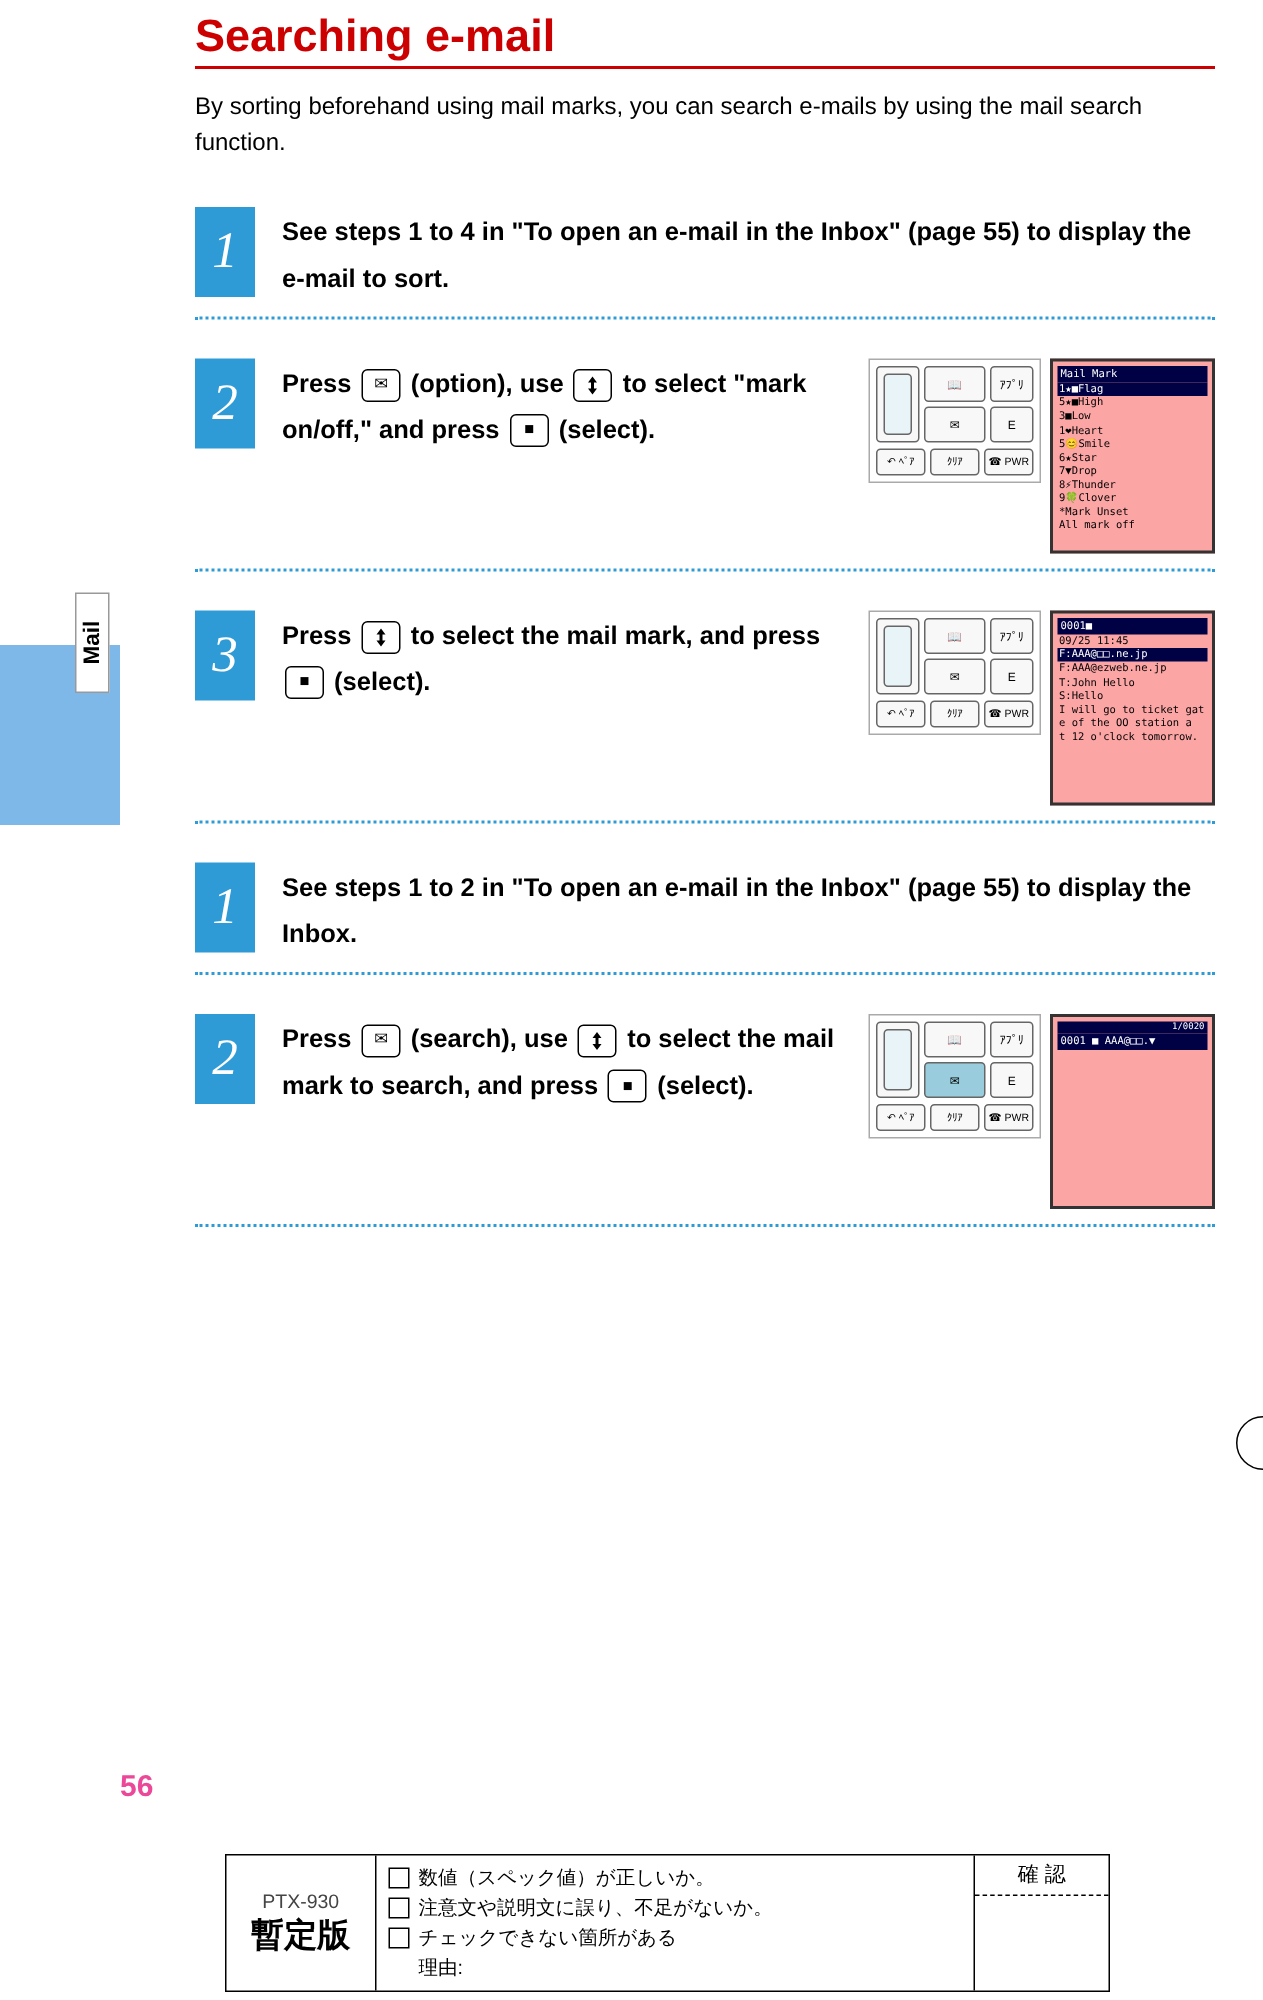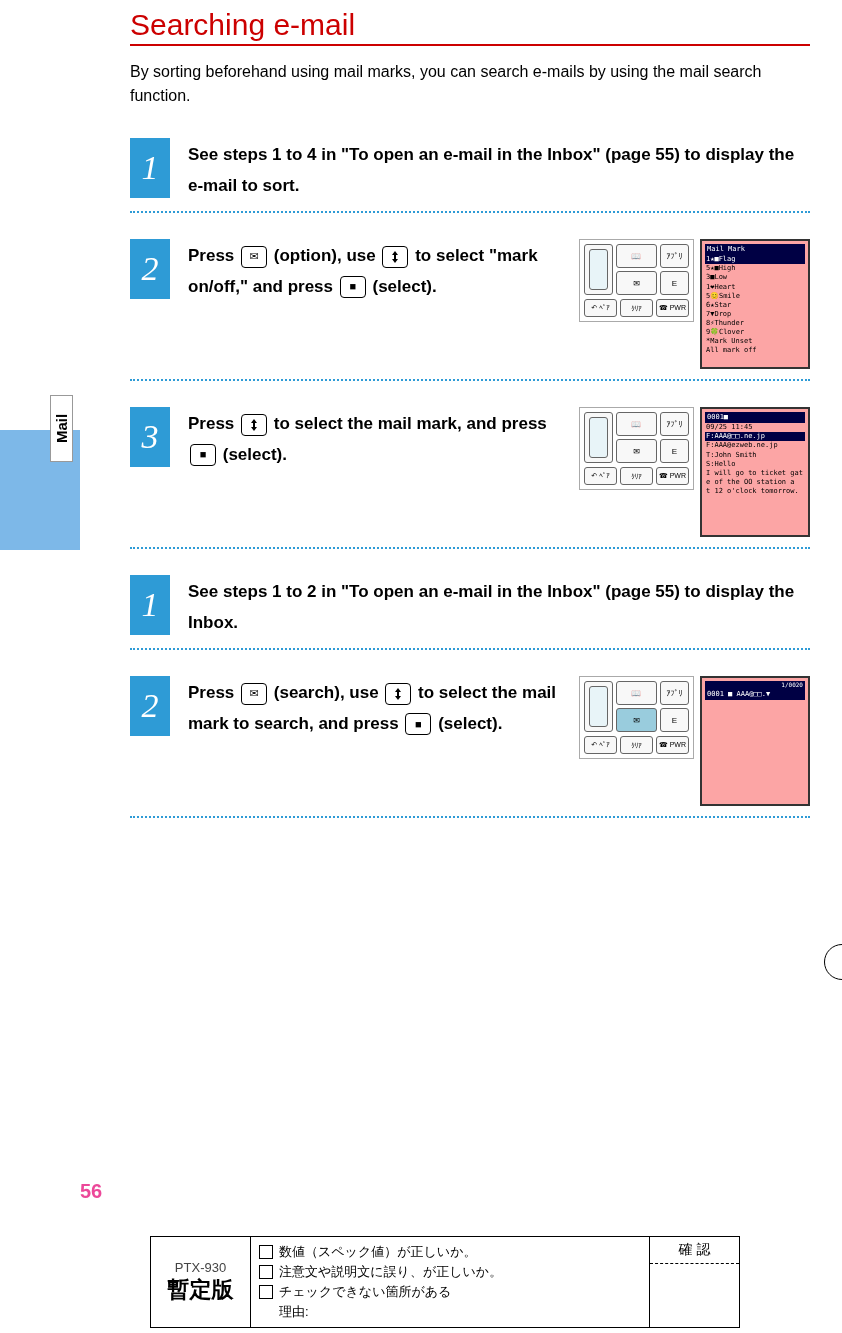--- a/index.html
+++ b/index.html
@@ -37,21 +37,21 @@
     white-space: nowrap;
   }
   .main {
     position: absolute;
     left: 130px; top: 8px;
     width: 680px;
   }
   .title {
     color: #c00;
     font-size: 30px;
-    font-weight: normal;
+    font-weight: bold;
     border-bottom: 2px solid #c00;
     padding-bottom: 2px;
     margin-bottom: 14px;
   }
   .intro {
     font-size: 16px;
     line-height: 1.5;
     margin-bottom: 30px;
   }
   .step {
@@ -323,21 +323,21 @@
       <div class="pad-btn">ｸﾘｱ</div>
       <div class="pad-btn">☎ PWR</div>
     </div>
   </div>
             <div class="phone-screen">
 
     <div class="scr-title">0001■</div>
     <div class="scr-line   ">09/25 11:45</div>
               <div class="scr-line   scr-sel">F:AAA@□□.ne.jp</div>
               <div class="scr-line   ">F:AAA@ezweb.ne.jp</div>
-              <div class="scr-line   ">T:John Smith</div>
+              <div class="scr-line   ">T:John Hello</div>
               <div class="scr-line   ">S:Hello</div>
               <div class="scr-line   "></div>
               <div class="scr-line   ">I will go to ticket gat</div>
               <div class="scr-line   ">e of the OO station a</div>
               <div class="scr-line   ">t 12 o'clock tomorrow.</div>
   </div>
           </div>
         </div>
       </div>
       <hr class="dotted">
@@ -409,21 +409,21 @@
     <div class="footer-model">PTX-930</div>
     <div class="footer-zantei">暫定版</div>
   </div>
   <div class="footer-mid" id="footer-checks">
       <div class="chk-row">
       <div class="chk"></div>
       <div>数値（スペック値）が正しいか。</div>
     </div>
       <div class="chk-row">
       <div class="chk"></div>
-      <div>注意文や説明文に誤り、が正しいか。</div>
+      <div>注意文や説明文に誤り、不足がないか。</div>
     </div>
       <div class="chk-row">
       <div class="chk"></div>
       <div>チェックできない箇所がある</div>
     </div>
       <div class="chk-row" style="margin-left:20px">
     <div>理由:</div>
   </div>
     </div>
   <div class="footer-right">

